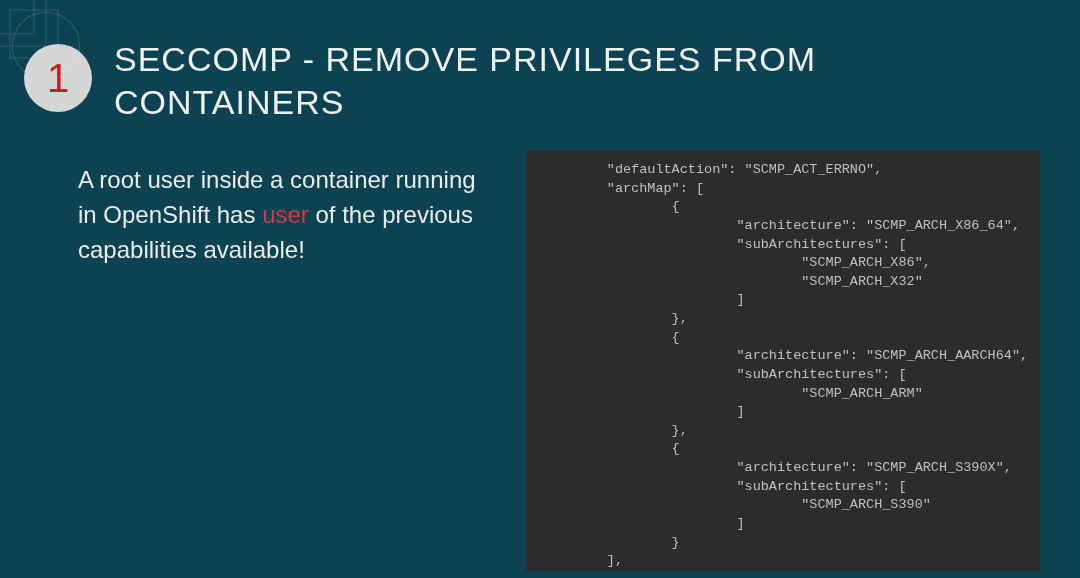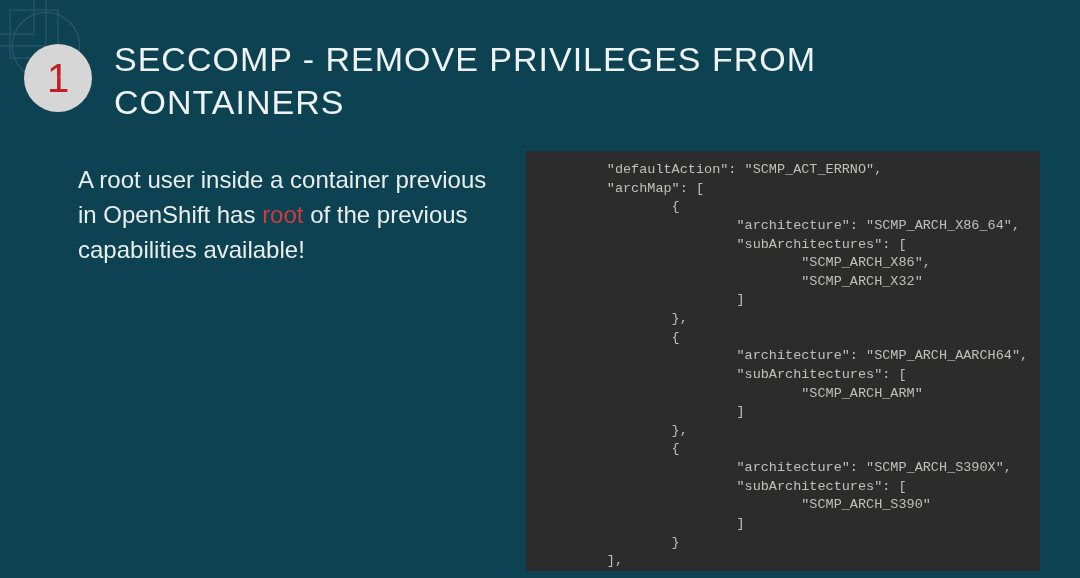--- a/index.html
+++ b/index.html
@@ -101,21 +101,21 @@
 <div class="header">
   <div class="badge">
     <span>1</span>
   </div>
   <div class="title">SECCOMP -  REMOVE PRIVILEGES FROM CONTAINERS</div>
 </div>
 
 <div class="content">
   <div class="left">
     <p class="desc">
-      <span>A root user inside a container previous in OpenShift has </span><span class="hl">root</span><span> of the previous capabilities available!</span>
+      <span>A root user inside a container running in OpenShift has </span><span class="hl">user</span><span> of the previous capabilities available!</span>
     </p>
   </div>
 
   <div class="code-wrap">
     <pre>        "defaultAction": "SCMP_ACT_ERRNO",
         "archMap": [
                 {
                         "architecture": "SCMP_ARCH_X86_64",
                         "subArchitectures": [
                                 "SCMP_ARCH_X86",

